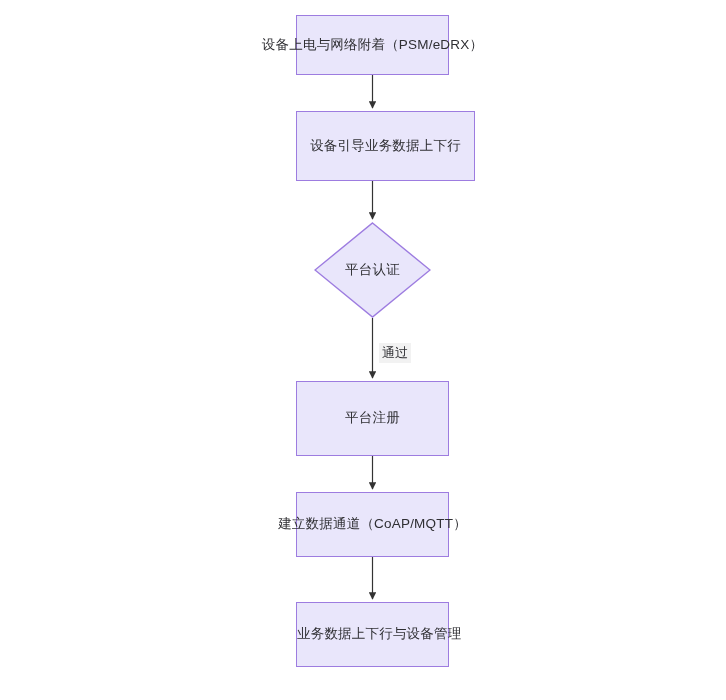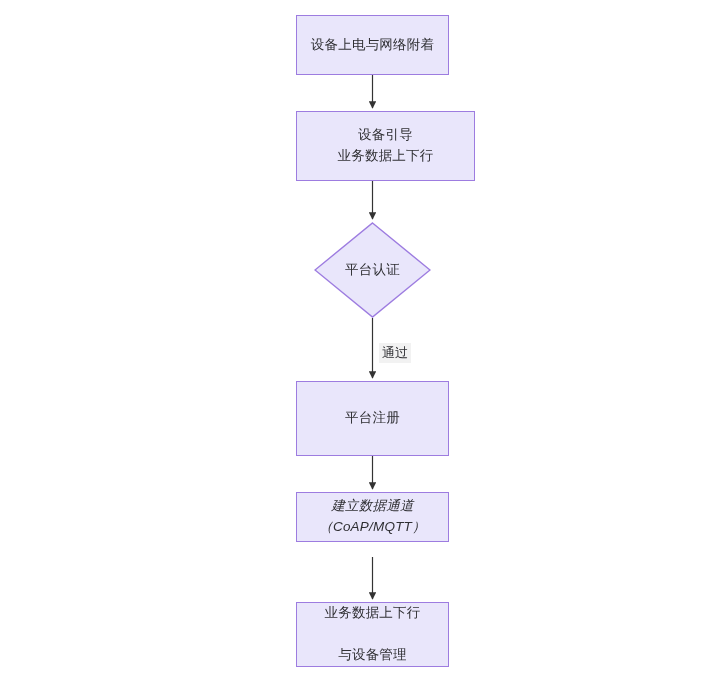--- a/index.html
+++ b/index.html
@@ -24,21 +24,21 @@
     left: 0;
     top: 0;
     width: 726px;
     height: 700px;
     pointer-events: none;
   }
   .node {
     position: absolute;
     box-sizing: border-box;
     display: flex;
-    flex-direction: column;
+    flex-direction: row;
     align-items: center;
     justify-content: center;
     text-align: center;
     color: #2f2f33;
     font-size: 13.5px;
     line-height: 1.55;
     letter-spacing: 0.2px;
     z-index: 2;
   }
   .node.process {
@@ -92,41 +92,42 @@
       <line x1="372.5" y1="75" x2="372.5" y2="108"></line>
       <line x1="372.5" y1="181" x2="372.5" y2="219"></line>
       <line x1="372.5" y1="318" x2="372.5" y2="378"></line>
       <line x1="372.5" y1="456" x2="372.5" y2="489"></line>
       <line x1="372.5" y1="557" x2="372.5" y2="599"></line>
     </g>
   </svg>
 
   <div class="node process" style="left:296px; top:15px; width:153px; height:60px;">
     <span class="line">设备上电与网络附着</span>
+    <span class="line">（PSM/eDRX）</span>
   </div>
 
   <div class="node process" style="left:296px; top:111px; width:179px; height:70px;">
     <span class="line">设备引导</span>
     <span class="line">业务数据上下行</span>
   </div>
 
   <div class="node decision" style="left:314px; top:222px; width:117px; height:96px;">
     <svg class="diamond-shape" viewBox="0 0 117 96" preserveAspectRatio="none">
       <polygon points="58.5,1 116,48 58.5,95 1,48" fill="#e9e6fb" stroke="#9d7ce0" stroke-width="1.4"></polygon>
     </svg>
     <span class="line dtext">平台认证</span>
   </div>
 
   <div class="edge-label" style="left:355px; top:343px;margin-left:24px;">通过</div>
 
   <div class="node process" style="left:296px; top:381px; width:153px; height:75px;">
     <span class="line">平台注册</span>
   </div>
 
-  <div class="node process" style="left:296px; top:492px; width:153px; height:50px;font-style:italic;">
+  <div class="node process" style="left:296px; top:492px; width:153px; height:65px;">
     <span class="line">建立数据通道</span>
     <span class="line">（CoAP/MQTT）</span>
   </div>
 
   <div class="node process" style="left:296px; top:602px; width:153px; height:65px;justify-content:space-between;">
     <span class="line">业务数据上下行</span>
     <span class="line">与设备管理</span>
   </div>
 
 </div>

